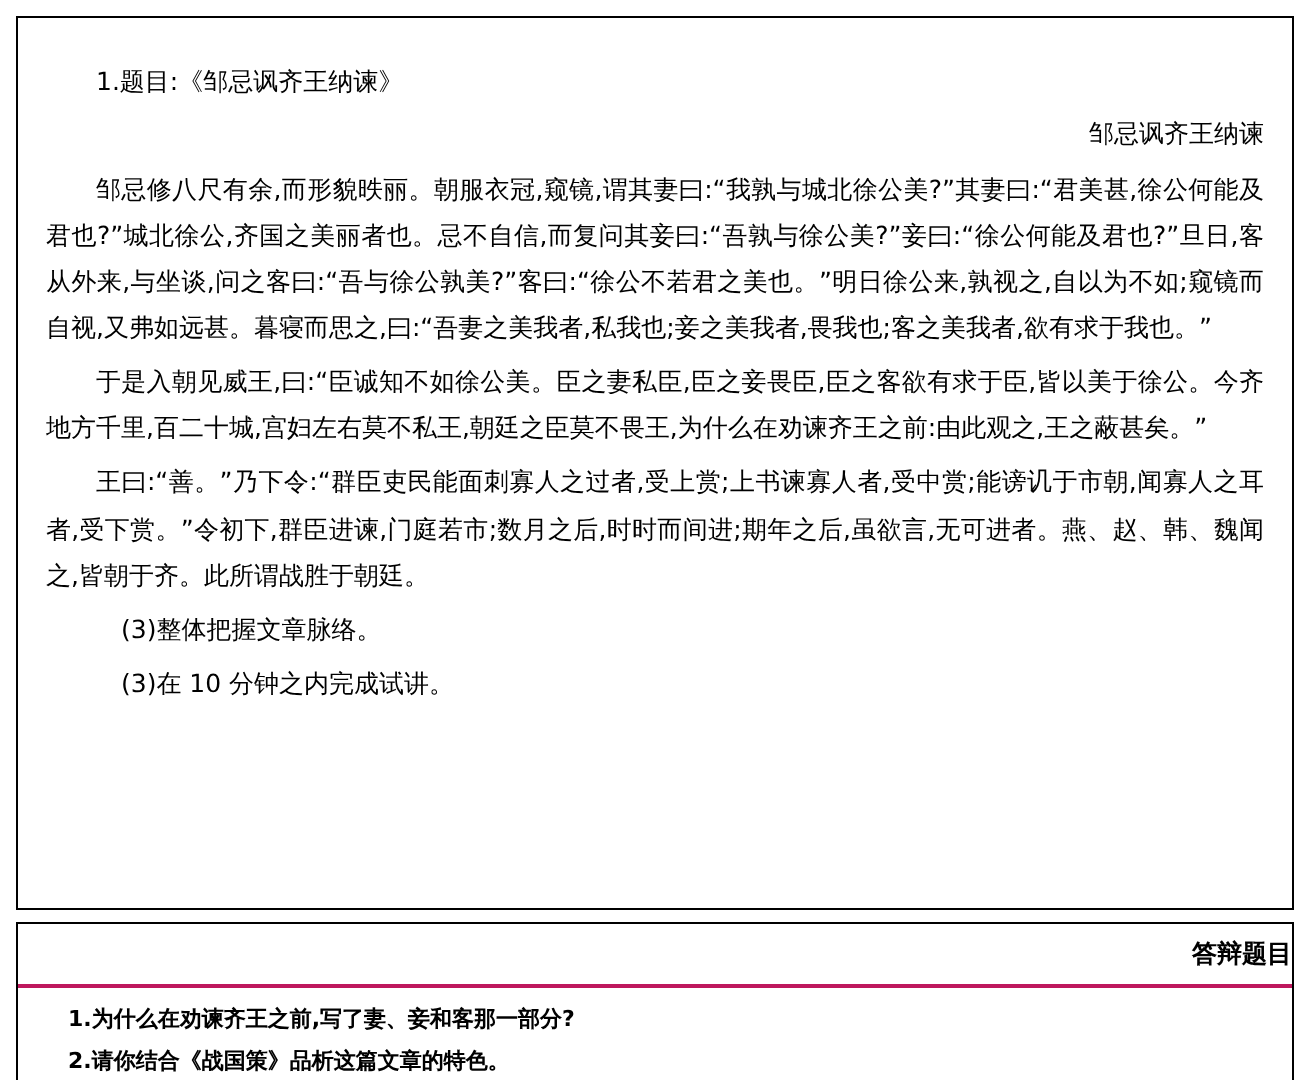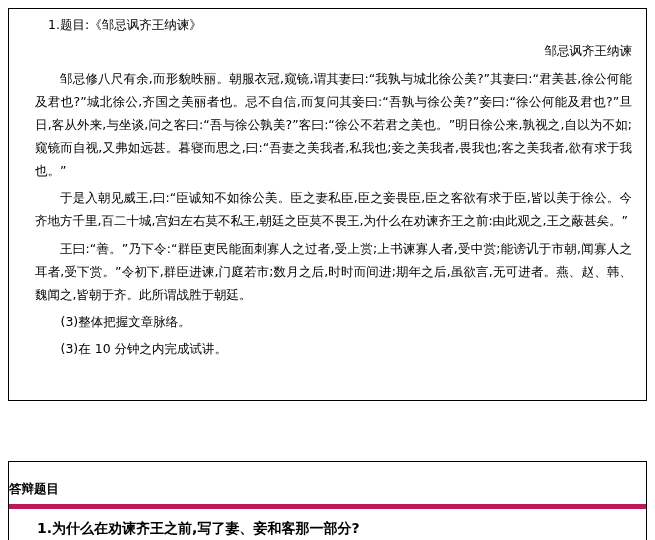--- a/index.html
+++ b/index.html
@@ -20,71 +20,69 @@
     box-sizing: border-box;
     position: relative;
   }
   .doc-box {
     position: absolute;
     left: 8px;
     top: 8px;
     width: 639px;
     box-sizing: border-box;
     border: 1px solid #000000;
-    padding: 4px 14px 8px 14px;
-    height: 393px;
+    padding: 20px 14px 8px 14px;
+    height: 447px;
     overflow: hidden;
   }
   .para {
     font-size: 12.5px;
     line-height: 1.85;
     text-align: justify;
     margin: 0 0 4px 0;
     text-indent: 2em;
   }
   .para-title {
     font-size: 12.5px;
     line-height: 1.8;
     text-align: right;
     margin: 4px 0 4px 0;
     text-indent: 0;
   }
   .body-para {
     text-indent: 2em;
-    margin-left: 12px;
   }
   .item-line {
     text-indent: 2em;
   }
   .sub-line {
     text-indent: 3em;
   }
   .answer-box {
     position: absolute;
     left: 8px;
     top: 461px;
     width: 639px;
     box-sizing: border-box;
     border: 1px solid #000000;
     overflow: hidden;
   }
   .answer-header {
-    text-align: left;
+    text-align: right;
     font-size: 12.5px;
     font-weight: bold;
     padding: 5px 0 5px 0;
-    border-bottom: 5px solid #be185d;
+    border-bottom: 2px solid #be185d;
     line-height: 1.6;
-    margin-top: 12px;
   }
   .answer-body {
     padding: 6px 14px 8px 14px;
   }
   .answer-q {
-    font-size: 14px;
+    font-size: 11px;
     line-height: 1.9;
     margin: 0;
     text-indent: 1em;
     font-weight: bold;
   }
 </style>
 </head>
 <body>
 
 <div class="page">

